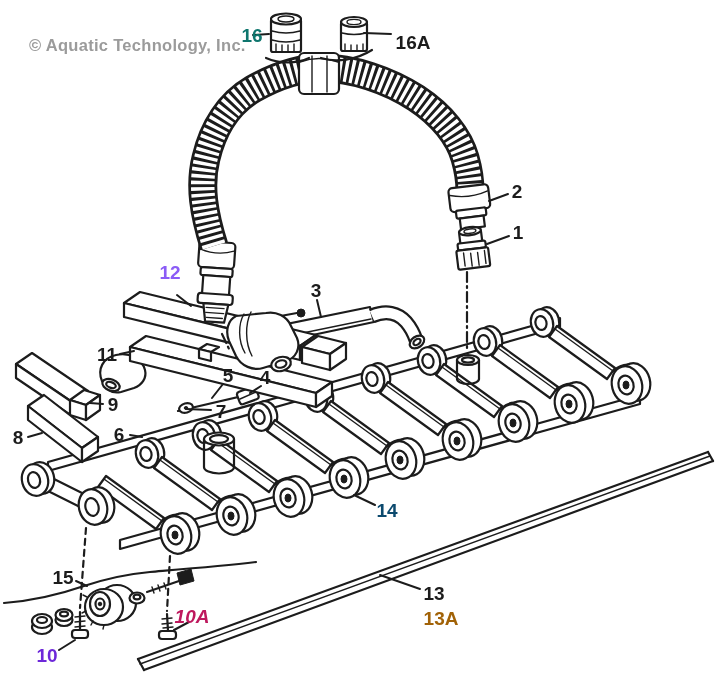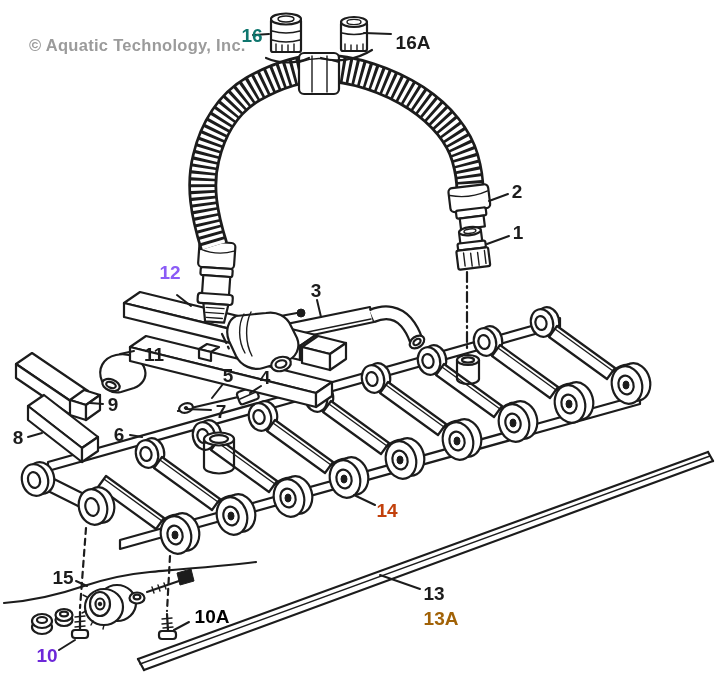--- a/index.html
+++ b/index.html
@@ -419,28 +419,28 @@
 </svg>
 
 <div class="watermark">© Aquatic Technology, Inc.</div>
 <div id="labels">
       <div class="part-label" style="left: 252px; top: 35px; color: #0f766e;">16</div>
       <div class="part-label" style="left: 413px; top: 42px; color: rgb(28, 28, 28);">16A</div>
       <div class="part-label" style="left: 517px; top: 191px; color: rgb(28, 28, 28);">2</div>
       <div class="part-label" style="left: 518px; top: 232px; color: rgb(28, 28, 28);">1</div>
       <div class="part-label" style="left: 170px; top: 272px; color: #8b5cf6;">12</div>
       <div class="part-label" style="left: 316px; top: 290px; color: rgb(28, 28, 28);">3</div>
-      <div class="part-label" style="left: 107px; top: 354px; color: rgb(28, 28, 28); margin-left: 47px;">11</div>
+      <div class="part-label" style="left: 107px; top: 354px; color: rgb(28, 28, 28);">11</div>
       <div class="part-label" style="left: 113px; top: 404px; color: rgb(28, 28, 28);">9</div>
       <div class="part-label" style="left: 18px; top: 437px; color: rgb(28, 28, 28);">8</div>
       <div class="part-label" style="left: 228px; top: 375px; color: rgb(28, 28, 28);">5</div>
       <div class="part-label" style="left: 265px; top: 377px; color: rgb(28, 28, 28);">4</div>
       <div class="part-label" style="left: 221px; top: 411px; color: rgb(28, 28, 28);">7</div>
       <div class="part-label" style="left: 119px; top: 434px; color: rgb(28, 28, 28);">6</div>
-      <div class="part-label" style="left: 387px; top: 510px; color: #c2410c;">14</div>
+      <div class="part-label" style="left: 387px; top: 510px; color: #0c4a6e;">14</div>
       <div class="part-label" style="left: 63px; top: 577px; color: rgb(28, 28, 28); text-align: right;">15</div>
       <div class="part-label" style="left: 434px; top: 593px; color: rgb(28, 28, 28);">13</div>
       <div class="part-label" style="left: 441px; top: 618px; color: #a16207;">13A</div>
       <div class="part-label" style="left: 47px; top: 655px; color: #6d28d9;">10</div>
-      <div class="part-label" style="left: 212px; top: 616px; color: #000000;">10A</div>
+      <div class="part-label" style="left: 192px; top: 616px; color: #be185d; font-style: italic;">10A</div>
     </div>
 
 </div>
 
 </body></html>

